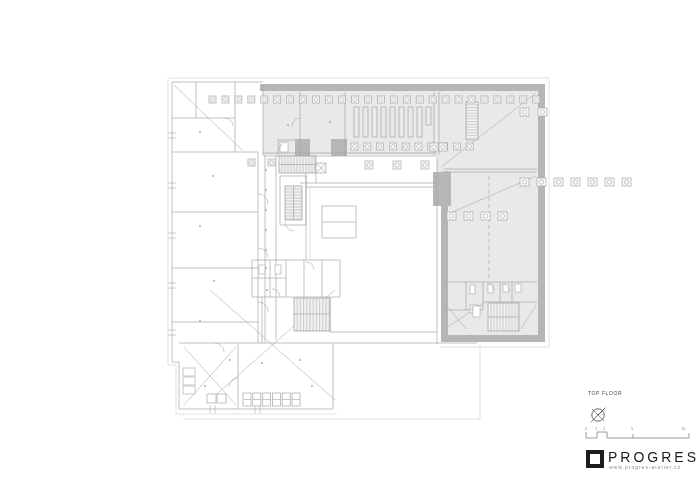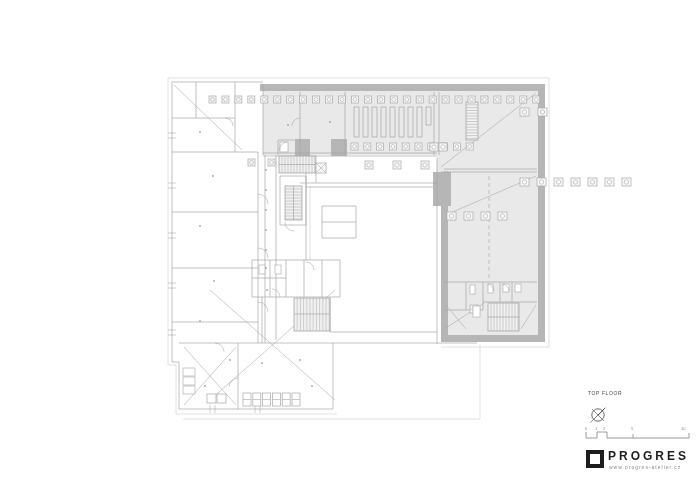--- a/index.html
+++ b/index.html
@@ -27,21 +27,21 @@
   g.beds rect{fill:none;}
   g.furn rect{fill:#fff;}
   g[data-hatch] rect{fill:#f1f1f1;stroke:var(--plan_line);stroke-width:0.8;}
   g[data-hatch] line{stroke:var(--plan_line);stroke-width:0.5;}
   .fixture{fill:#fff;stroke:var(--plan_line);stroke-width:0.6;}
   .dot{fill:var(--plan_line);}
   
   .abs{position:absolute;}
   #floor-label{left:588px;top:390px;font-size:5px;letter-spacing:0.6px;color:#4a4a4a;}
   #logo-square{left:586px;top:450px;width:10px;height:10px;border:4px solid var(--ink);background:#fff;}
-  #logo-text{left:608px;top:449px;font-size:12px;font-weight:bold;letter-spacing:3px;color:var(--ink);}
+  #logo-text{left:608px;top:449px;font-size:14px;font-weight:normal;letter-spacing:3px;color:var(--ink);}
   #logo-url{left:609px;top:464px;font-size:5px;letter-spacing:1px;color:var(--annotation);}
   .scale-label{position:absolute;top:-2px;font-size:4px;color:var(--annotation);}
   #scalebar-wrap{left:585px;top:428px;width:108px;height:14px;}
   #compass-wrap{left:587px;top:404px;width:22px;height:22px;}
 </style>
 </head>
 <body>
 
 <div id="page">
 

